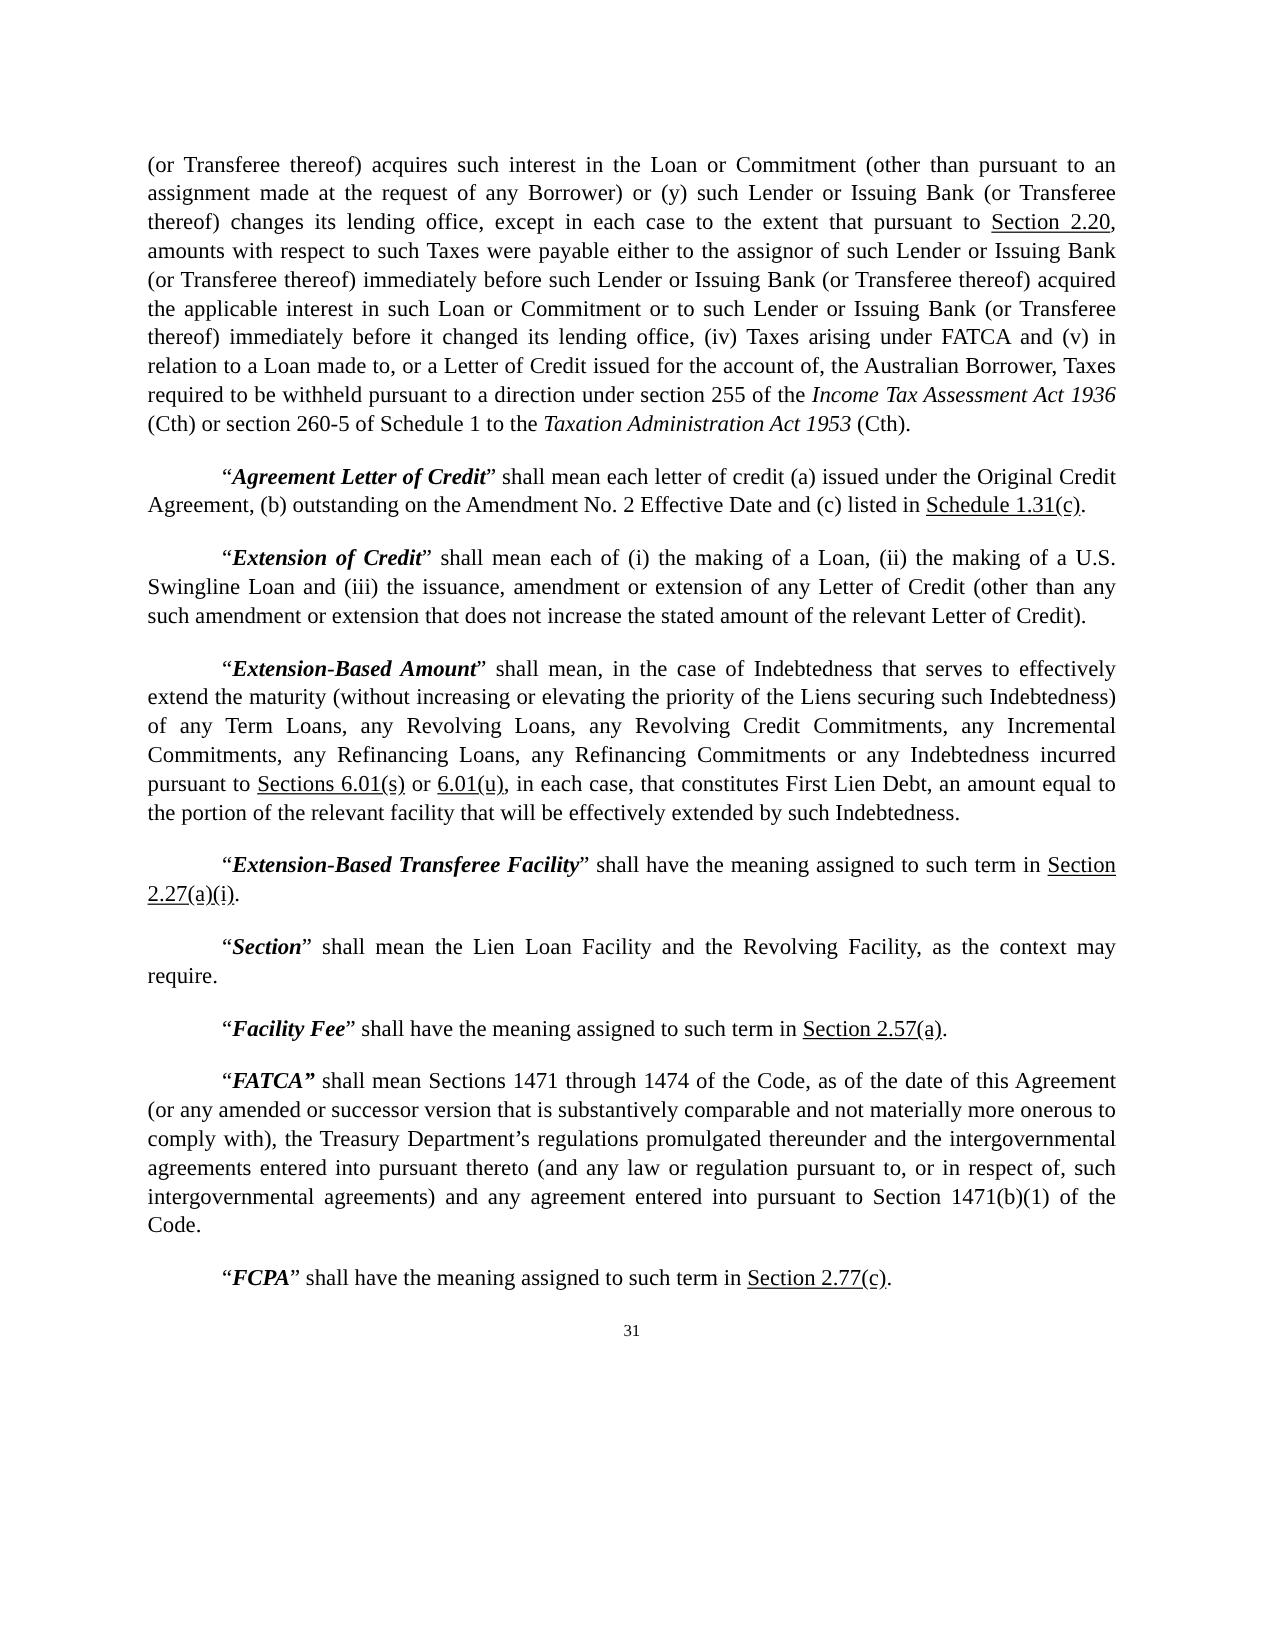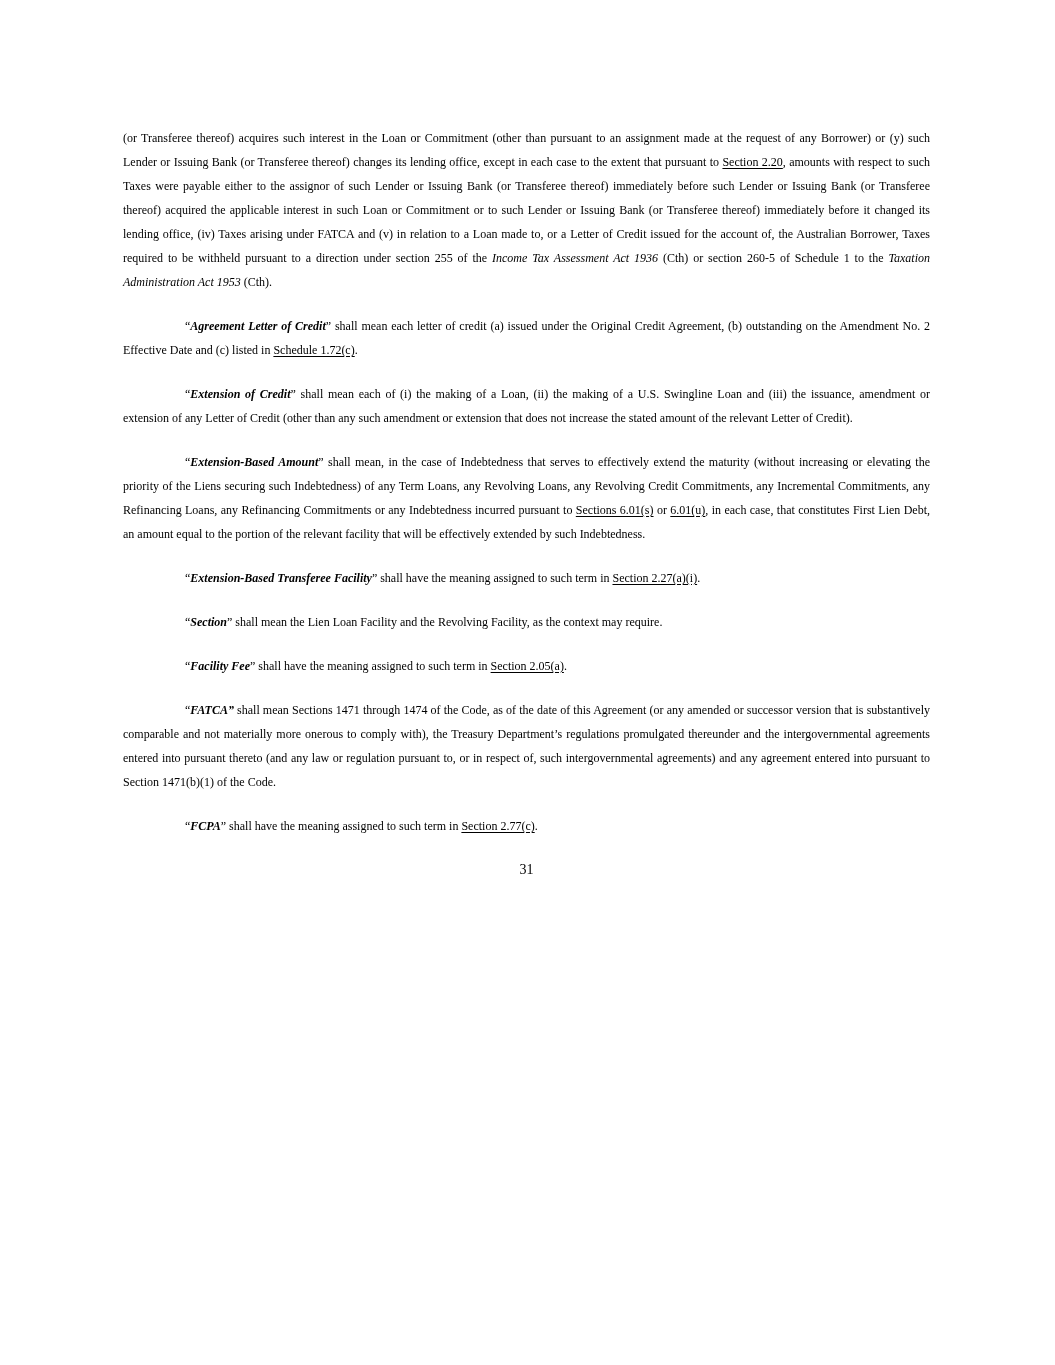--- a/index.html
+++ b/index.html
@@ -17,21 +17,21 @@
     color: #000000;
   }
   .content {
     position: absolute;
     left: 123px;
     top: 126px;
     width: 807px;
   }
   .para {
     margin: 0 0 20px 0;
-    font-size: 12px;
+    font-size: 19px;
     line-height: 24px;
     text-align: justify;
     text-justify: inter-word;
   }
   .para.indent {
     text-indent: 62px;
   }
   .b { font-weight: bold; }
   .i { font-style: italic; }
   .u { text-decoration: underline; text-underline-offset: 2px; }
@@ -42,23 +42,23 @@
     text-align: center;
   }
 </style>
 </head>
 <body>
 
 <div class="page">
   <div class="content">
 
     <p class="para"><span>(or Transferee thereof) acquires such interest in the Loan or Commitment (other than pursuant to an assignment made at the request of any Borrower) or (y) such Lender or Issuing Bank (or Transferee thereof) changes its lending office, except in each case to the extent that pursuant to </span><span class="u">Section 2.20</span><span>, amounts with respect to such Taxes were payable either to the assignor of such Lender or Issuing Bank (or Transferee thereof) immediately before such Lender or Issuing Bank (or Transferee thereof) acquired the applicable interest in such Loan or Commitment or to such Lender or Issuing Bank (or Transferee thereof) immediately before it changed its lending office, (iv) Taxes arising under FATCA and (v) in relation to a Loan made to, or a Letter of Credit issued for the account of, the Australian Borrower, Taxes required to be withheld pursuant to a direction under section 255 of the </span><span class="i">Income Tax Assessment Act 1936</span><span> (Cth) or section 260-5 of Schedule 1 to the </span><span class="i">Taxation Administration Act 1953</span><span> (Cth).</span></p>
-      <p class="para indent"><span>“</span><span class="b i">Agreement Letter of Credit</span><span>” shall mean each letter of credit (a) issued under the Original Credit Agreement, (b) outstanding on the Amendment No. 2 Effective Date and (c) listed in </span><span class="u">Schedule 1.72(c)</span><span>.</span></p>
+      <p class="para indent"><span>“</span><span class="b i">Agreement Letter of Credit</span><span>” shall mean each letter of credit (a) issued under the Original Credit Agreement, (b) outstanding on the Amendment No. 2 Effective Date and (c) listed in </span><span class="u">Schedule 1.31(c)</span><span>.</span></p>
       <p class="para indent"><span>“</span><span class="b i">Extension of Credit</span><span>” shall mean each of (i) the making of a Loan, (ii) the making of a U.S. Swingline Loan and (iii) the issuance, amendment or extension of any Letter of Credit (other than any such amendment or extension that does not increase the stated amount of the relevant Letter of Credit).</span></p>
       <p class="para indent"><span>“</span><span class="b i">Extension-Based Amount</span><span>” shall mean, in the case of Indebtedness that serves to effectively extend the maturity (without increasing or elevating the priority of the Liens securing such Indebtedness) of any Term Loans, any Revolving Loans, any Revolving Credit Commitments, any Incremental Commitments, any Refinancing Loans, any Refinancing Commitments or any Indebtedness incurred pursuant to </span><span class="u">Sections 6.01(s)</span><span> or </span><span class="u">6.01(u)</span><span>, in each case, that constitutes First Lien Debt, an amount equal to the portion of the relevant facility that will be effectively extended by such Indebtedness.</span></p>
       <p class="para indent"><span>“</span><span class="b i">Extension-Based Transferee Facility</span><span>” shall have the meaning assigned to such term in </span><span class="u">Section 2.27(a)(i)</span><span>.</span></p>
       <p class="para indent"><span>“</span><span class="b i">Section</span><span>” shall mean the Lien Loan Facility and the Revolving Facility, as the context may require.</span></p>
-      <p class="para indent"><span>“</span><span class="b i">Facility Fee</span><span>” shall have the meaning assigned to such term in </span><span class="u">Section 2.05(a)</span><span>.</span></p>
+      <p class="para indent"><span>“</span><span class="b i">Facility Fee</span><span>” shall have the meaning assigned to such term in </span><span class="u">Section 2.57(a)</span><span>.</span></p>
       <p class="para indent"><span>“</span><span class="b i">FATCA”</span><span> shall mean Sections 1471 through 1474 of the Code, as of the date of this Agreement (or any amended or successor version that is substantively comparable and not materially more onerous to comply with), the Treasury Department’s regulations promulgated thereunder and the intergovernmental agreements entered into pursuant thereto (and any law or regulation pursuant to, or in respect of, such intergovernmental agreements) and any agreement entered into pursuant to Section 1471(b)(1) of the Code.</span></p>
       <p class="para indent"><span>“</span><span class="b i">FCPA</span><span>” shall have the meaning assigned to such term in </span><span class="u">Section 2.77(c)</span><span>.</span></p>
       <p class="page-number">31</p>
   </div>
 </div>
 
 </body></html>

